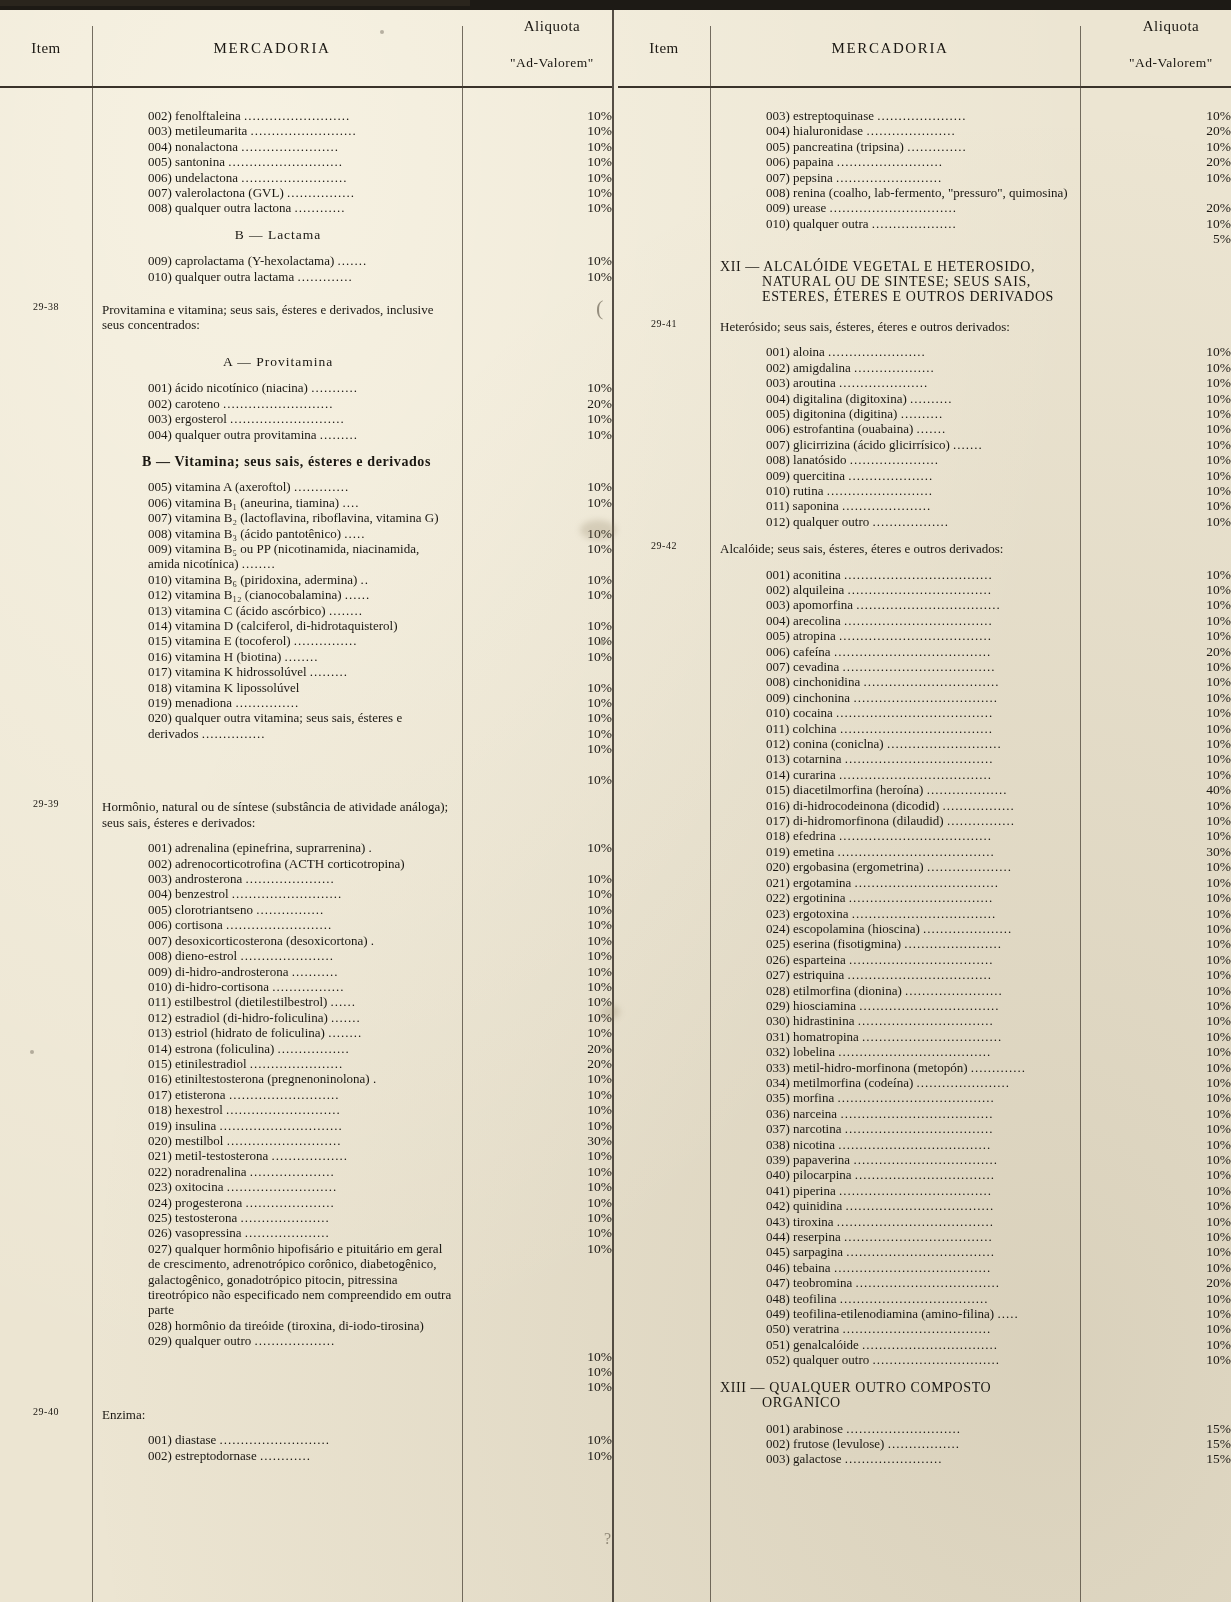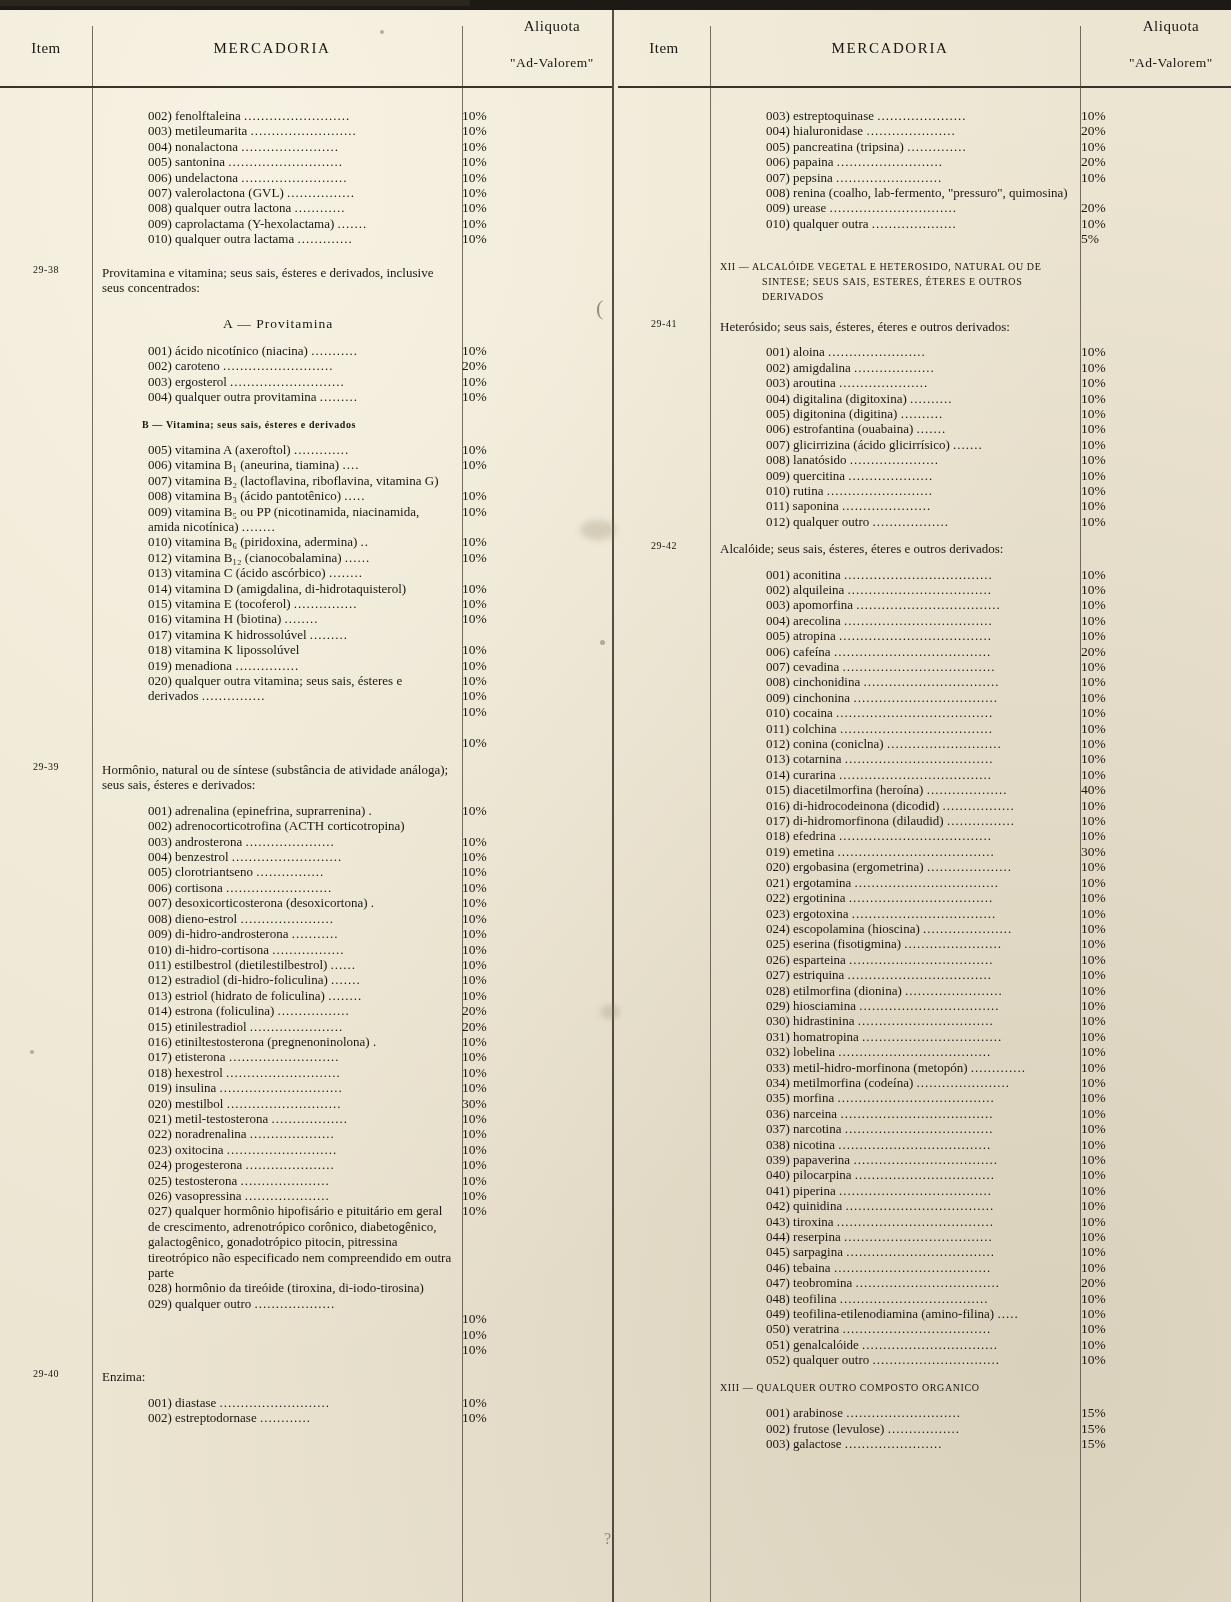--- a/index.html
+++ b/index.html
@@ -79,33 +79,33 @@
     font-size:10px;
     letter-spacing:.5px;
     padding-top:1px;
   }
   .c-txt{
     flex:1 1 auto;
     padding-left:10px; padding-right:8px;
   }
   .c-aliq{
     width:150px; flex:0 0 150px;
-    text-align:left;
+    text-align:right;
     font-size:13.5px;
   }
   .c-aliq .v{display:block; line-height:15.4px;}
   .grp-title{
     margin:11px 0 11px 0;
     text-align:center;
     letter-spacing:1px;
     font-size:13.5px;
   }
   .sect{
     margin:12px 0 10px 0;
-    font-size:10px;
+    font-size:14px;
     letter-spacing:.6px;
   }
   .sect .hang{
     display:block;
     padding-left:42px;
     text-indent:-42px;
   }
   .lead{
     margin:4px 0 10px 0;
     font-family:Liberation Serif, serif;
@@ -174,20 +174,27 @@
               <span class="v">10%</span>
               <span class="v">10%</span>
               <span class="v">10%</span>
               <span class="v">10%</span>
               <span class="v">10%</span>
               <span class="v">10%</span>
             </div>
           </div>
         </div>
 
+        <div class="row">
+          <div class="c-item"></div>
+          <div class="c-txt">
+            <div class="grp-title">B — Lactama</div>
+          </div>
+          <div class="c-aliq"></div>
+        </div>
 
         <div class="row">
           <div class="c-item"></div>
           <div class="c-txt">
             <div class="listwrap">
               <div class="itemline"><span>009)</span> <span>caprolactama (Y-hexolactama)</span> <span class="dots">.......</span></div>
               <div class="itemline"><span>010)</span> <span>qualquer outra lactama</span> <span class="dots">.............</span></div>
             </div>
           </div>
           <div class="c-aliq">
@@ -245,21 +252,21 @@
           <div class="c-txt">
             <div class="listwrap">
               <div><span>005)</span> <span>vitamina A (axeroftol)</span> <span class="dots">.............</span></div>
               <div><span>006)</span> <span>vitamina B₁ (aneurina, tiamina)</span> <span class="dots">....</span></div>
               <div><span>007)</span> <span>vitamina B₂ (lactoflavina, riboflavina, vitamina G)</span></div>
               <div><span>008)</span> <span>vitamina B₃ (ácido pantotênico)</span> <span class="dots">.....</span></div>
               <div><span>009)</span> <span>vitamina B₅ ou PP (nicotinamida, niacinamida, amida nicotínica)</span> <span class="dots">........</span></div>
               <div><span>010)</span> <span>vitamina B₆ (piridoxina, adermina)</span> <span class="dots">..</span></div>
               <div><span>012)</span> <span>vitamina B₁₂ (cianocobalamina)</span> <span class="dots">......</span></div>
               <div><span>013)</span> <span>vitamina C (ácido ascórbico)</span> <span class="dots">........</span></div>
-              <div><span>014)</span> <span>vitamina D (amigdalina, di-hidrotaquisterol)</span></div>
+              <div><span>014)</span> <span>vitamina D (calciferol, di-hidrotaquisterol)</span></div>
               <div><span>015)</span> <span>vitamina E (tocoferol)</span> <span class="dots">...............</span></div>
               <div><span>016)</span> <span>vitamina H (biotina)</span> <span class="dots">........</span></div>
               <div><span>017)</span> <span>vitamina K hidrossolúvel</span> <span class="dots">.........</span></div>
               <div><span>018)</span> <span>vitamina K lipossolúvel</span></div>
               <div><span>019)</span> <span>menadiona</span> <span class="dots">...............</span></div>
               <div><span>020)</span> <span>qualquer outra vitamina; seus sais, ésteres e derivados</span> <span class="dots">...............</span></div>
             </div>
           </div>
           <div class="c-aliq">
             <span class="v">10%</span>

